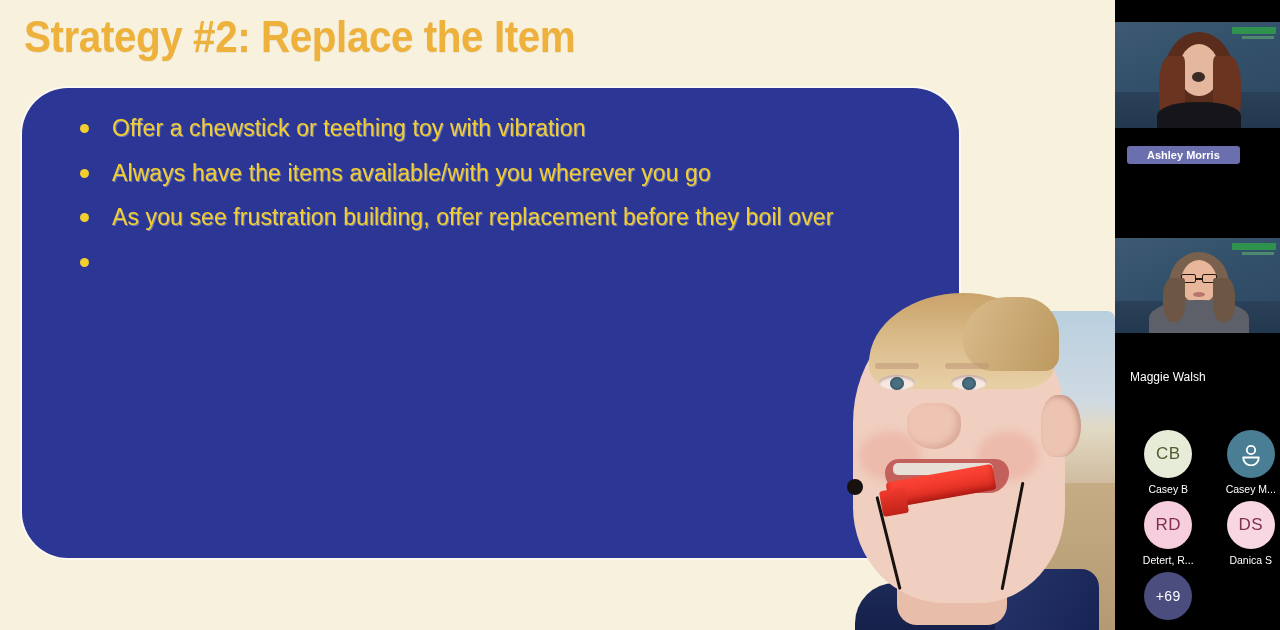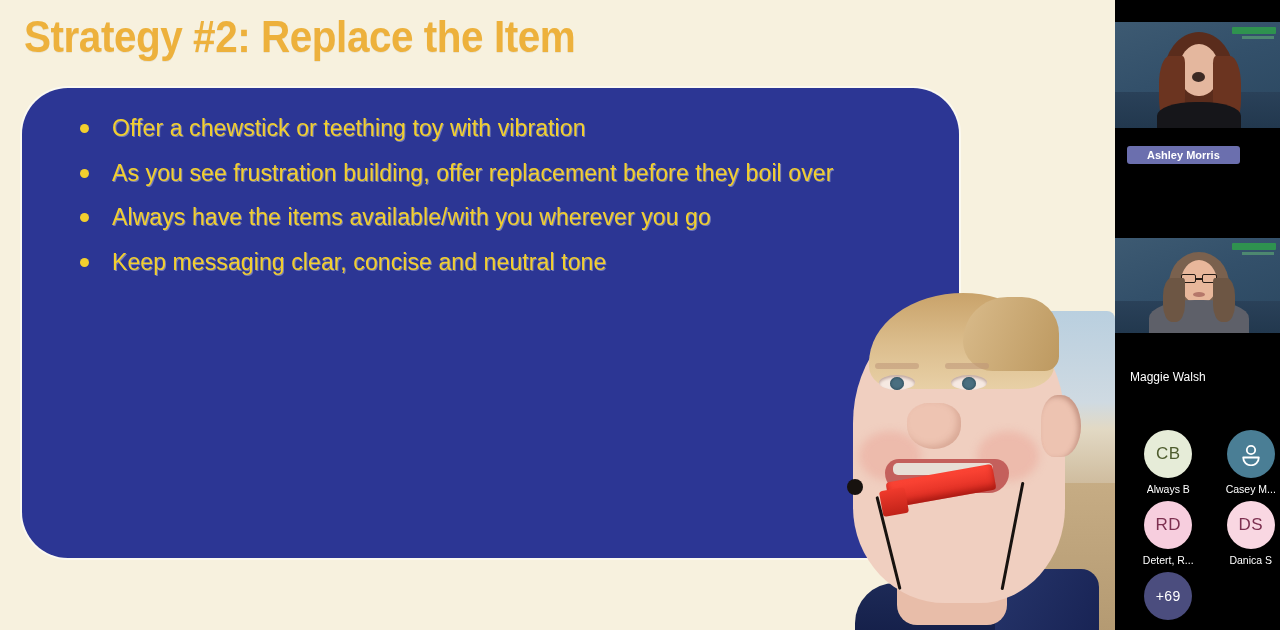--- a/index.html
+++ b/index.html
@@ -259,29 +259,28 @@
     <div id="slide-title">Strategy #2: Replace the Item</div>
 
     <div id="bullet-box">
       <ul id="bullet-list">
         <li>
           <span class="bullet-dot"></span>
           <span>Offer a chewstick or teething toy with vibration</span>
         </li>
         <li>
           <span class="bullet-dot"></span>
+          <span>Always have the items available/with you wherever you go</span>
+        </li>
+        <li>
+          <span class="bullet-dot"></span>
           <span>As you see frustration building, offer replacement before they boil over</span>
         </li>
         <li>
           <span class="bullet-dot"></span>
-          <span>Always have the items available/with you wherever you go</span>
-        </li>
-        <li>
-          <span class="bullet-dot"></span>
-          <span>Keep messaging clear, concise and neutral tone</span>
         </li>
       </ul>
     </div>
 
     <div id="photo-cutout">
       <div class="ph" id="ph-sky"></div>
       <div class="ph" id="ph-field"></div>
       <div class="ph" id="ph-shirt"></div>
       <div class="ph" id="ph-shirt2"></div>
       <div class="ph" id="ph-neck"></div>
@@ -347,21 +346,21 @@
       </div>
       <div class="tile-label">Maggie Walsh</div>
     </div>
 
     <div id="avatar-grid">
 
       <div class="avatar-cell">
         <div class="avatar-circle" style="background:#e6ecd8;color:#4e5c2e;">
           <span>CB</span>
         </div>
-        <div class="avatar-name">Always B</div>
+        <div class="avatar-name">Casey B</div>
       </div>
 
 
       <div class="avatar-cell">
         <div class="avatar-circle" style="background:#4a7e95;">
           <svg class="person-glyph" width="24" height="24" viewBox="0 0 24 24">
             <circle cx="12" cy="8" r="4.2" fill="none" stroke="#ffffff" stroke-width="1.8"></circle>
             <path d="M4.2 15.5 A7.8 7.8 0 0 0 19.8 15.5 Z" fill="none" stroke="#ffffff" stroke-width="1.8" stroke-linejoin="round"></path>
           </svg>
         </div>

